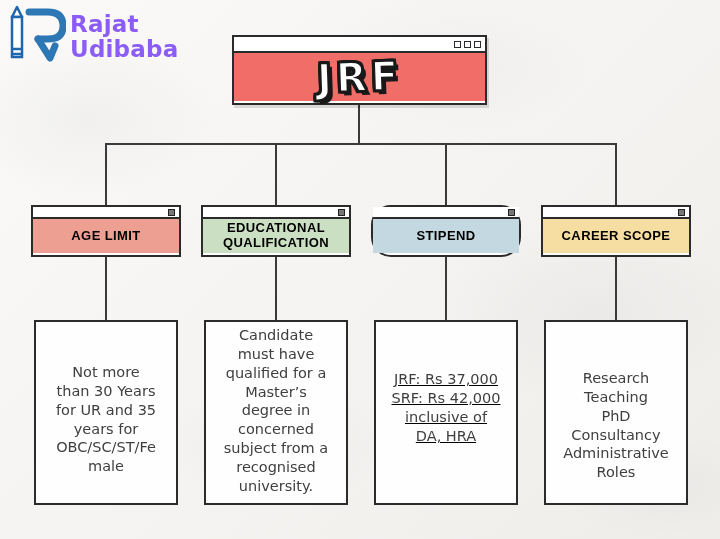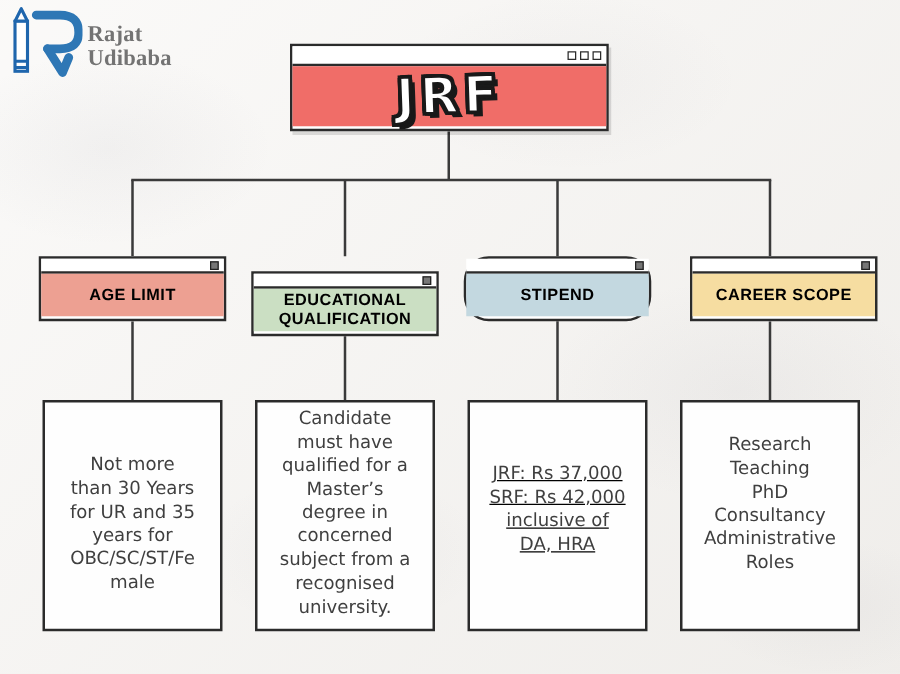--- a/index.html
+++ b/index.html
@@ -16,21 +16,21 @@
       radial-gradient(ellipse 260px 150px at 82% 58%, rgba(110,110,125,.055), transparent 60%),
       radial-gradient(ellipse 190px 110px at 38% 82%, rgba(110,110,125,.05), transparent 60%),
       radial-gradient(ellipse 230px 120px at 63% 12%, rgba(110,110,125,.045), transparent 60%),
       radial-gradient(ellipse 170px 90px at 92% 90%, rgba(110,110,125,.05), transparent 60%),
       linear-gradient(135deg, rgba(255,255,255,.6), rgba(0,0,0,.02));
   }
   .layer{position:absolute;inset:0;z-index:1;}
 
   
   .logo{position:absolute;left:8px;top:4px;display:flex;align-items:center;gap:4px;}
-  .logo-text{font-weight:bold;color:#737373;font-size:18px;line-height:1.08;letter-spacing:.2px;font-family:Liberation Serif, serif;}
+  .logo-text{font-weight:bold;color:#8b5cf6;font-size:23px;line-height:1.08;letter-spacing:.2px;}
 
   
   .line{position:absolute;background:#3a3a3a;}
 
   
   .win{position:absolute;border:2px solid #2b2b2b;background:#fff;box-sizing:border-box;}
   .win-bar{background:#ffffff;border-bottom:2px solid #2b2b2b;display:flex;align-items:center;justify-content:flex-end;gap:3px;padding:0 4px;box-sizing:border-box;}
   .sq{box-sizing:border-box;border:1.5px solid #2b2b2b;background:#fff;}
   .sq-sm{width:5px;height:5px;border:1px solid #222;background:#777;}
   .win-body{display:flex;align-items:center;justify-content:center;box-sizing:border-box;}
@@ -52,32 +52,32 @@
 
   
   .branch-win{top:205px;width:150px;height:52px;}
   .branch-bar{height:12px;}
   .branch-body{height:34px;}
   .branch-title{
     font-family:"Liberation Sans",sans-serif;
     font-weight:bold;font-size:13px;letter-spacing:.4px;color:#000000;
     text-align:center;line-height:1.12;white-space:pre-line;
   }
-  .bw-0{left:31px;} .bw-1{left:201px;margin-top:12px;} .bw-2{left:371px;border-radius:20px;} .bw-3{left:541px;margin-left:11px;}
+  .bw-0{left:31px;} .bw-1{left:201px;} .bw-2{left:371px;border-radius:20px;} .bw-3{left:541px;}
 
   
   .detail-card{
     position:absolute;top:320px;width:144px;height:185px;box-sizing:border-box;
     border:2px solid #2b2b2b;background:#fefefe;
     display:flex;justify-content:center;
   }
   .dc-0{left:34px;padding-top:41px;}
   .dc-1{left:204px;padding-top:4px;}
   .dc-2{left:374px;padding-top:48px;text-decoration:underline;}
-  .dc-3{left:544px;padding-top:25px;}
+  .dc-3{left:544px;padding-top:47px;}
   .detail-text{
     font-size:14.5px;color:#3f3f3f;line-height:1.3;text-align:center;white-space:pre-line;
   }
 </style>
 </head>
 <body>
 
 <div class="paper-texture"></div>
 
 <div class="layer">

